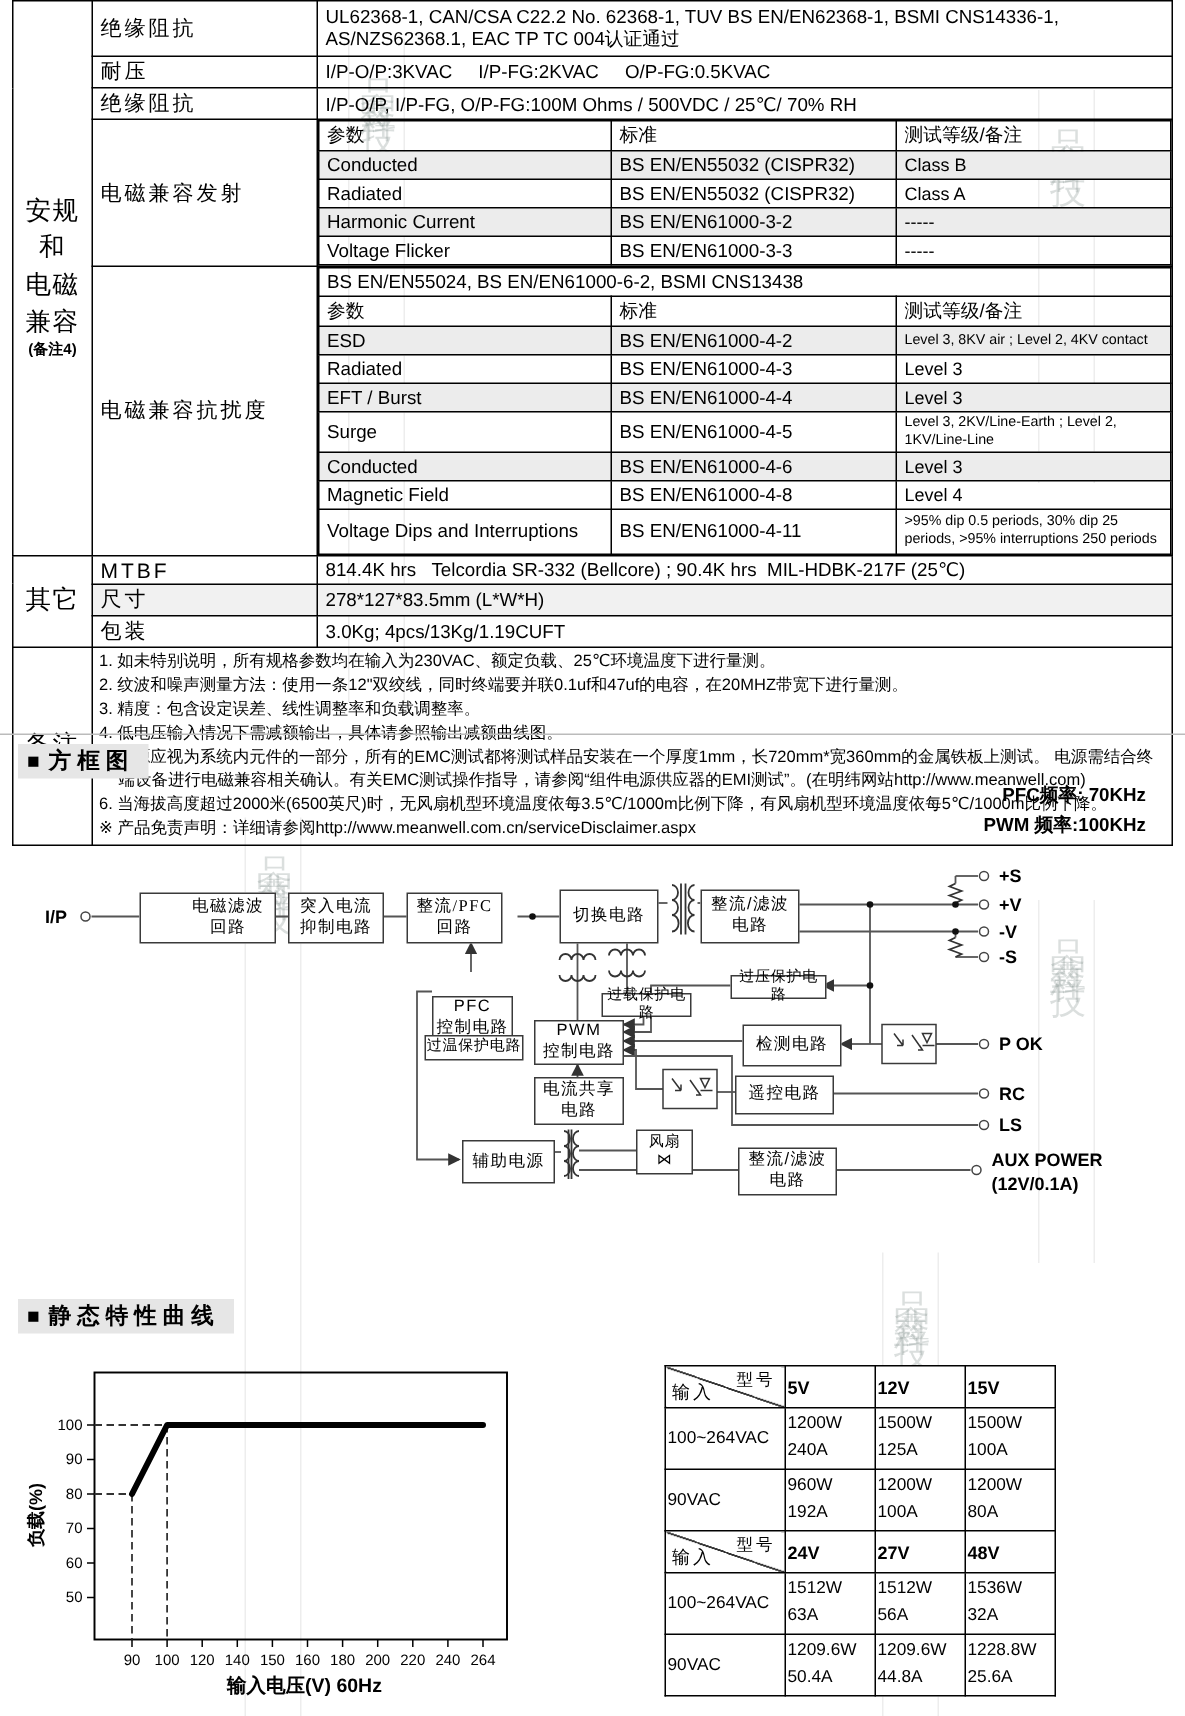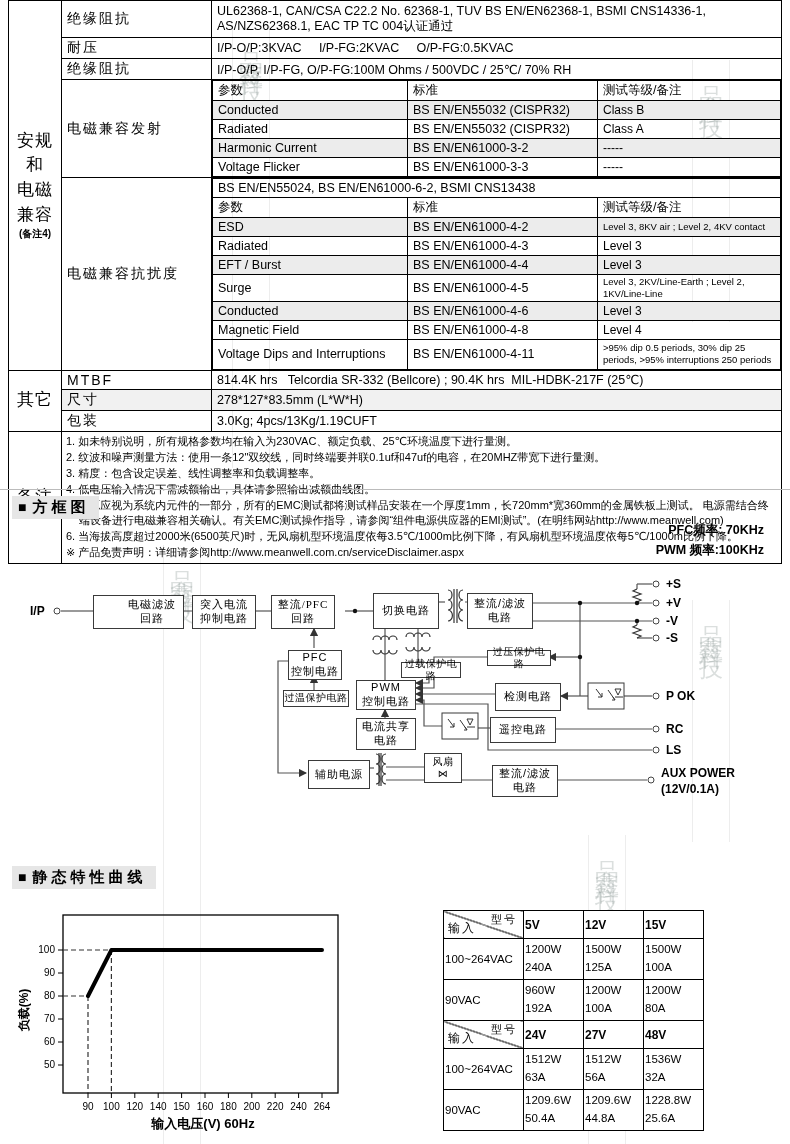--- a/index.html
+++ b/index.html
@@ -360,21 +360,21 @@
       <span>整流/PFC</span>
       <span>回路</span>
     </div>
   <div class="blk" style="left:365px;top:103px;width:64px;height:34px;">
       <span>切换电路</span>
     </div>
   <div class="blk" style="left:459px;top:103px;width:64px;height:34px;">
       <span>整流/滤波</span>
       <span>电路</span>
     </div>
-  <div class="blk" style="left:280px;top:160px;width:52px;height:28px;align-items:center;">
+  <div class="blk" style="left:280px;top:174px;width:52px;height:28px;align-items:center;">
       <span>PFC</span>
       <span>控制电路</span>
     </div>
   <div class="blk sm" style="left:275px;top:200px;width:64px;height:15px;">
       <span>过温保护电路</span>
     </div>
   <div class="blk sm" style="left:393px;top:172px;width:58px;height:14px;">
       <span>过载保护电路</span>
     </div>
   <div class="blk" style="left:348px;top:190px;width:58px;height:28px;">

